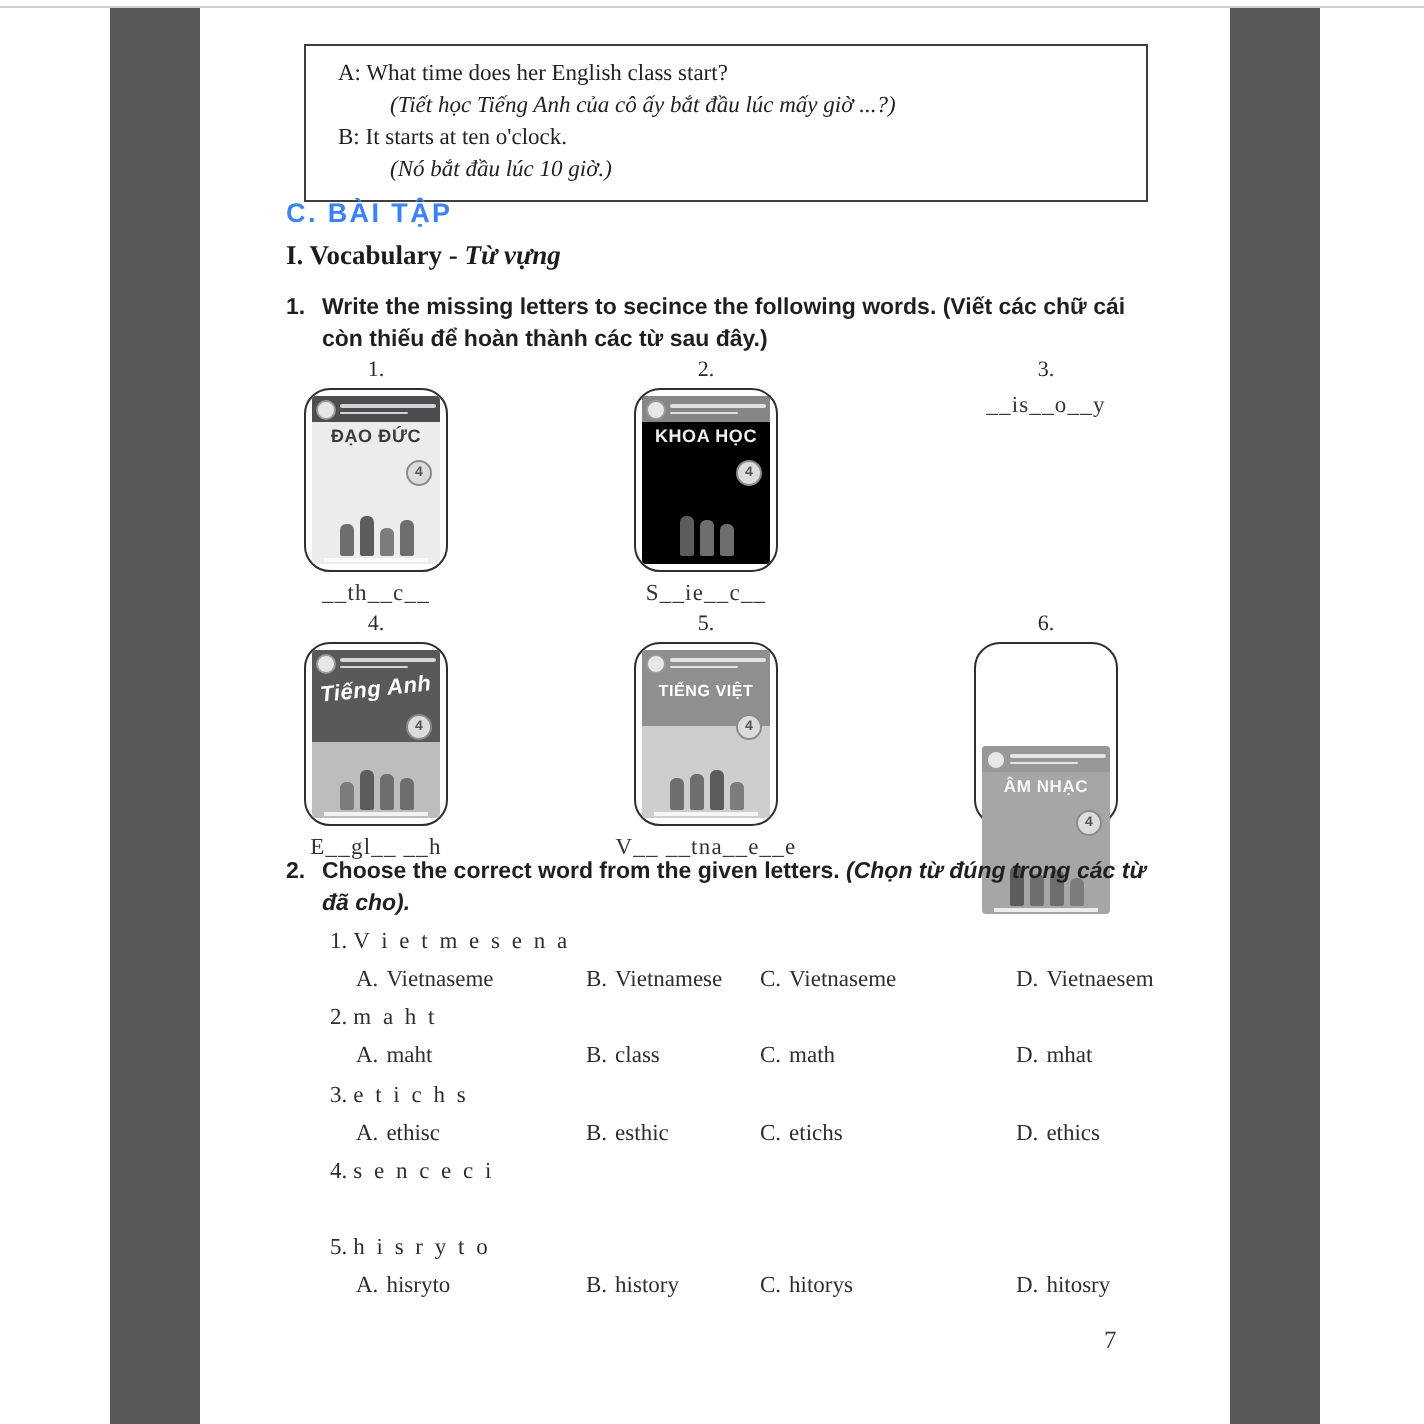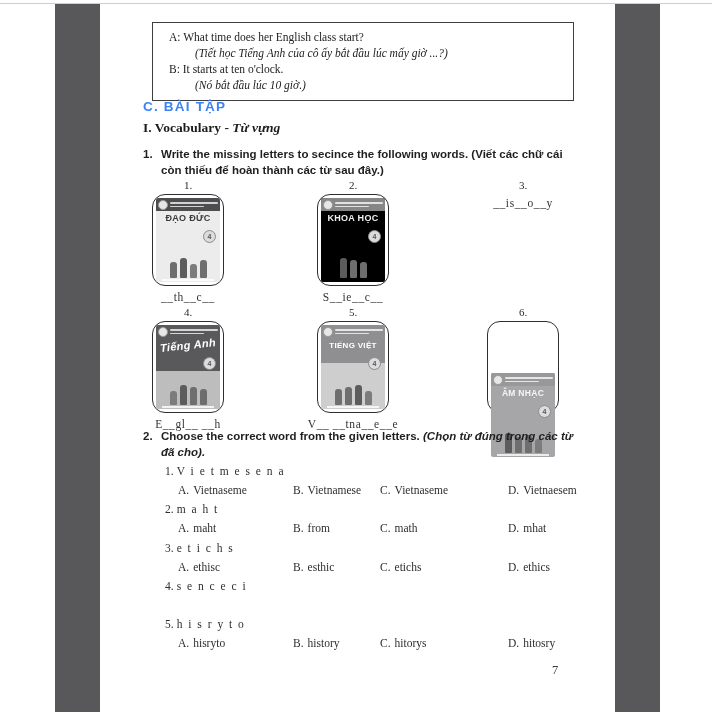--- a/index.html
+++ b/index.html
@@ -270,21 +270,21 @@
     <span class="opt d"><span class="olabel">D.</span><span>Vietnaesem</span></span>
   </div>
 </div>
 
 <div class="q-block" style="top:500px">
   <div class="q-line">
     <span class="q-num">2.</span><span class="q-scramble">m a h t</span>
   </div>
   <div class="q-options">
     <span class="opt a"><span class="olabel">A.</span><span>maht</span></span>
-    <span class="opt b"><span class="olabel">B.</span><span>from</span></span>
+    <span class="opt b"><span class="olabel">B.</span><span>class</span></span>
     <span class="opt c"><span class="olabel">C.</span><span>math</span></span>
     <span class="opt d"><span class="olabel">D.</span><span>mhat</span></span>
   </div>
 </div>
 
 <div class="q-block" style="top:539px">
   <div class="q-line">
     <span class="q-num">3.</span><span class="q-scramble">e t i c h s</span>
   </div>
   <div class="q-options">

